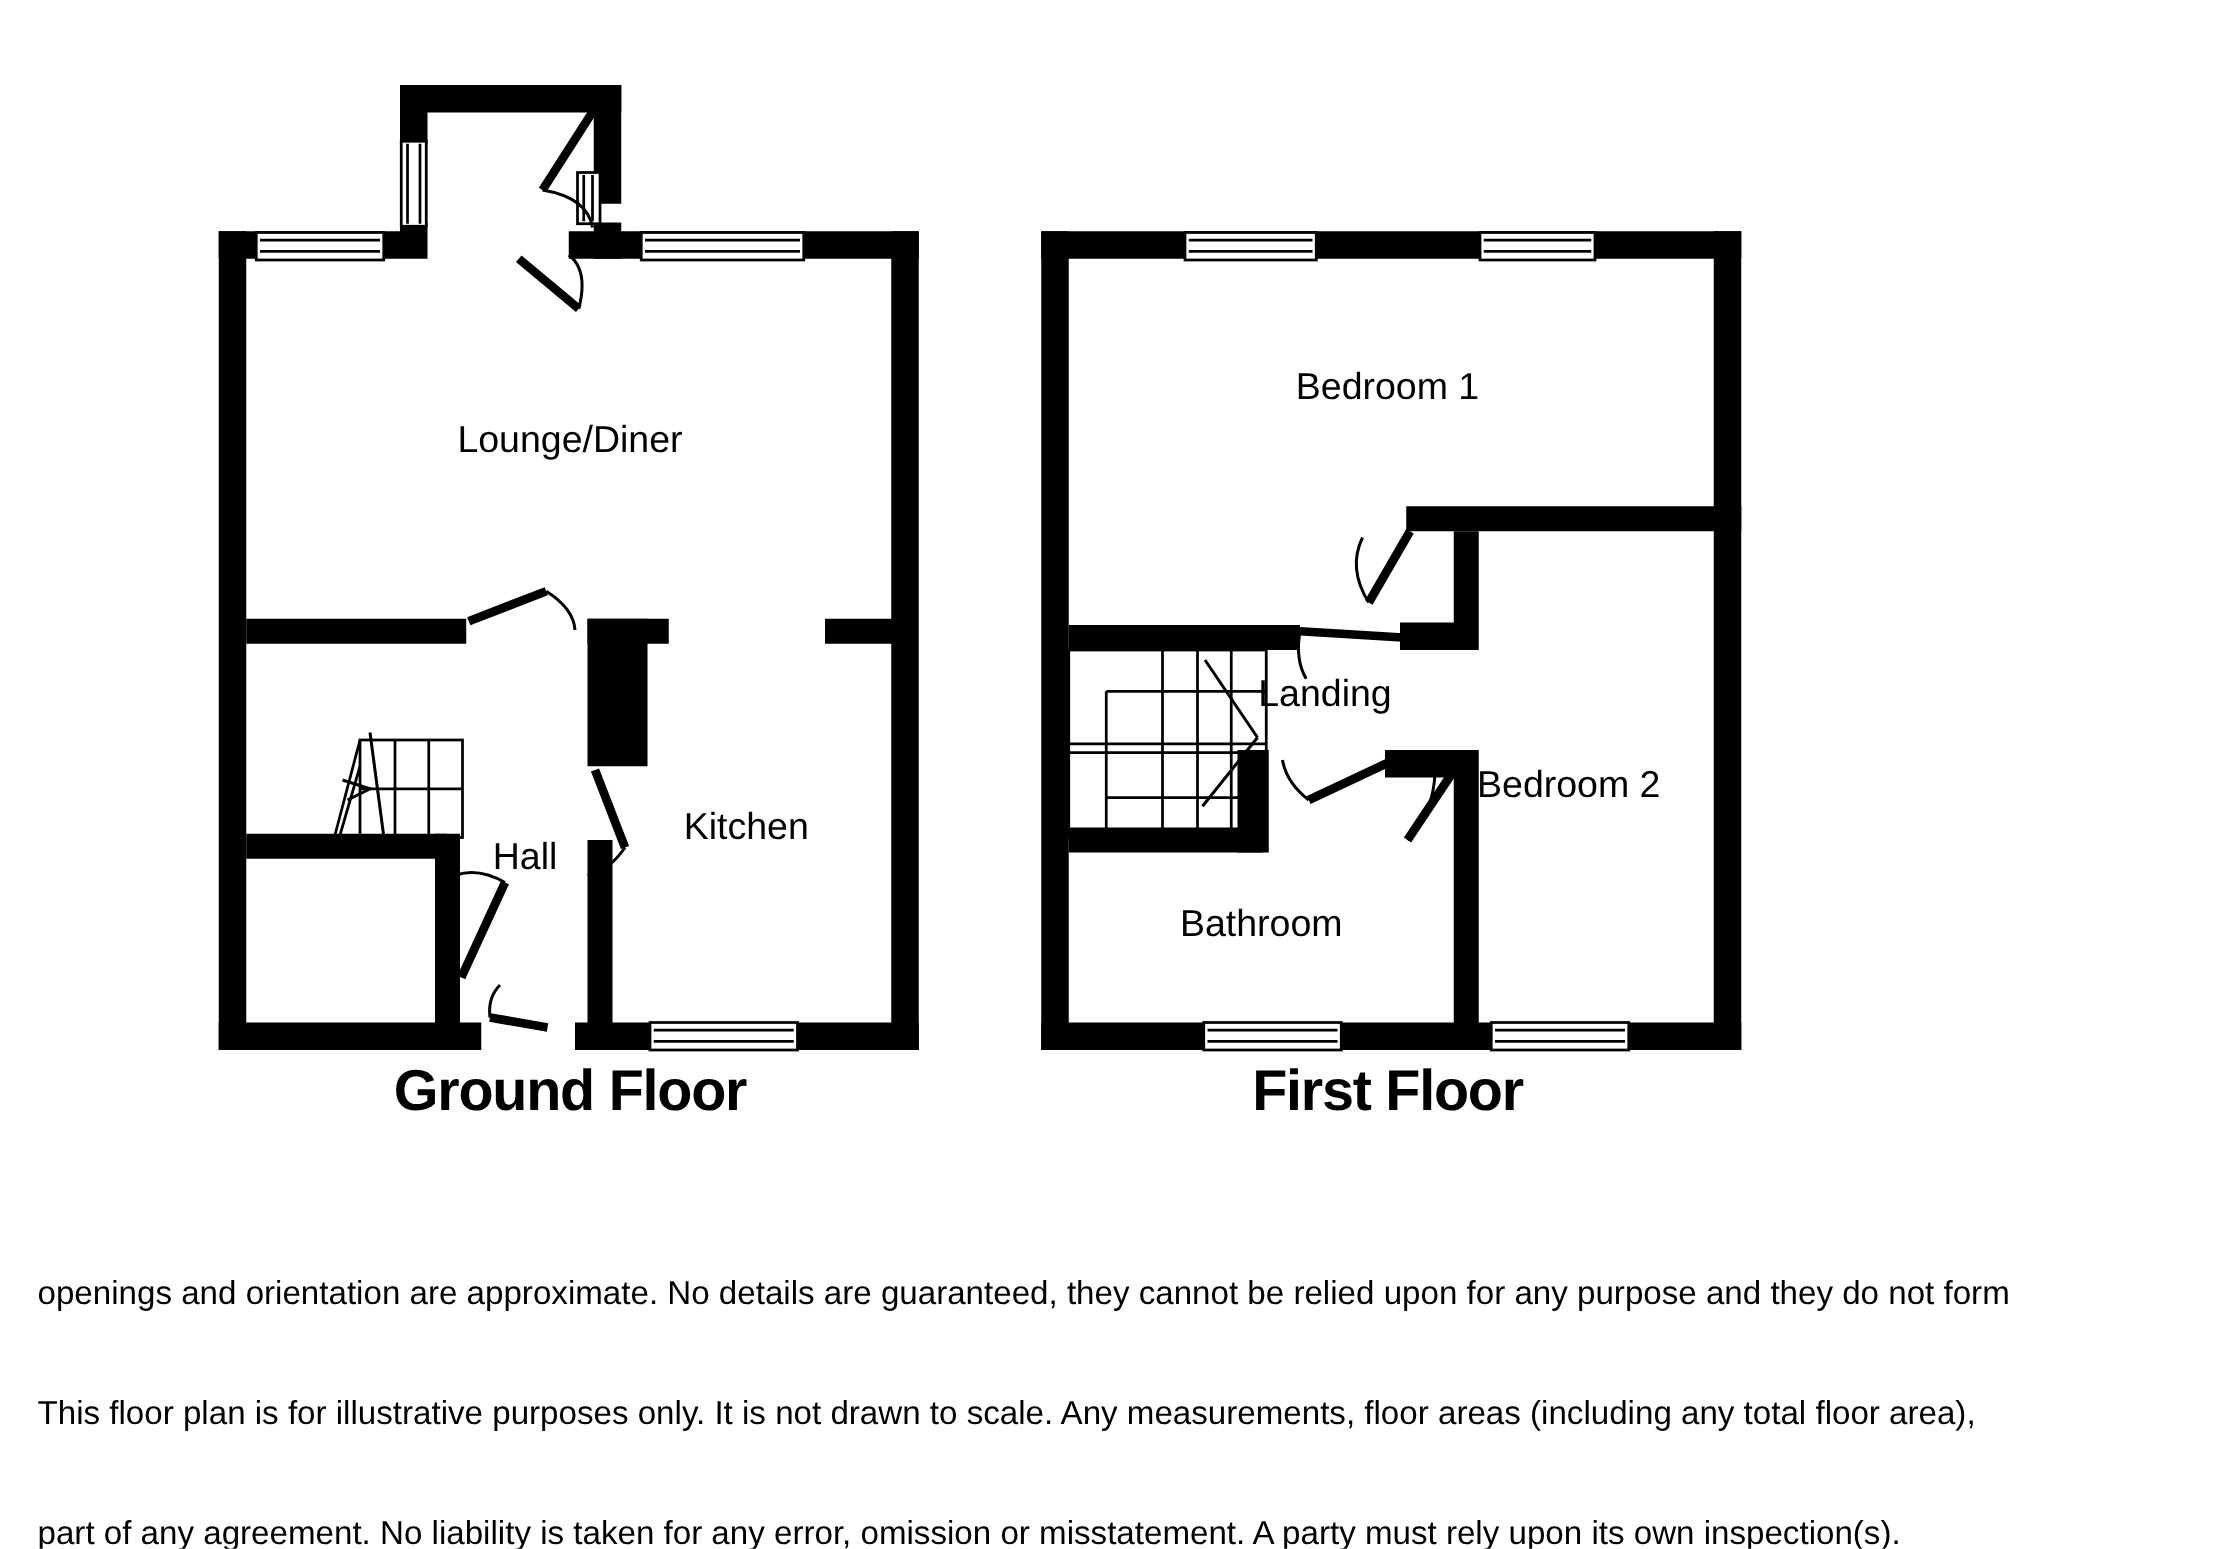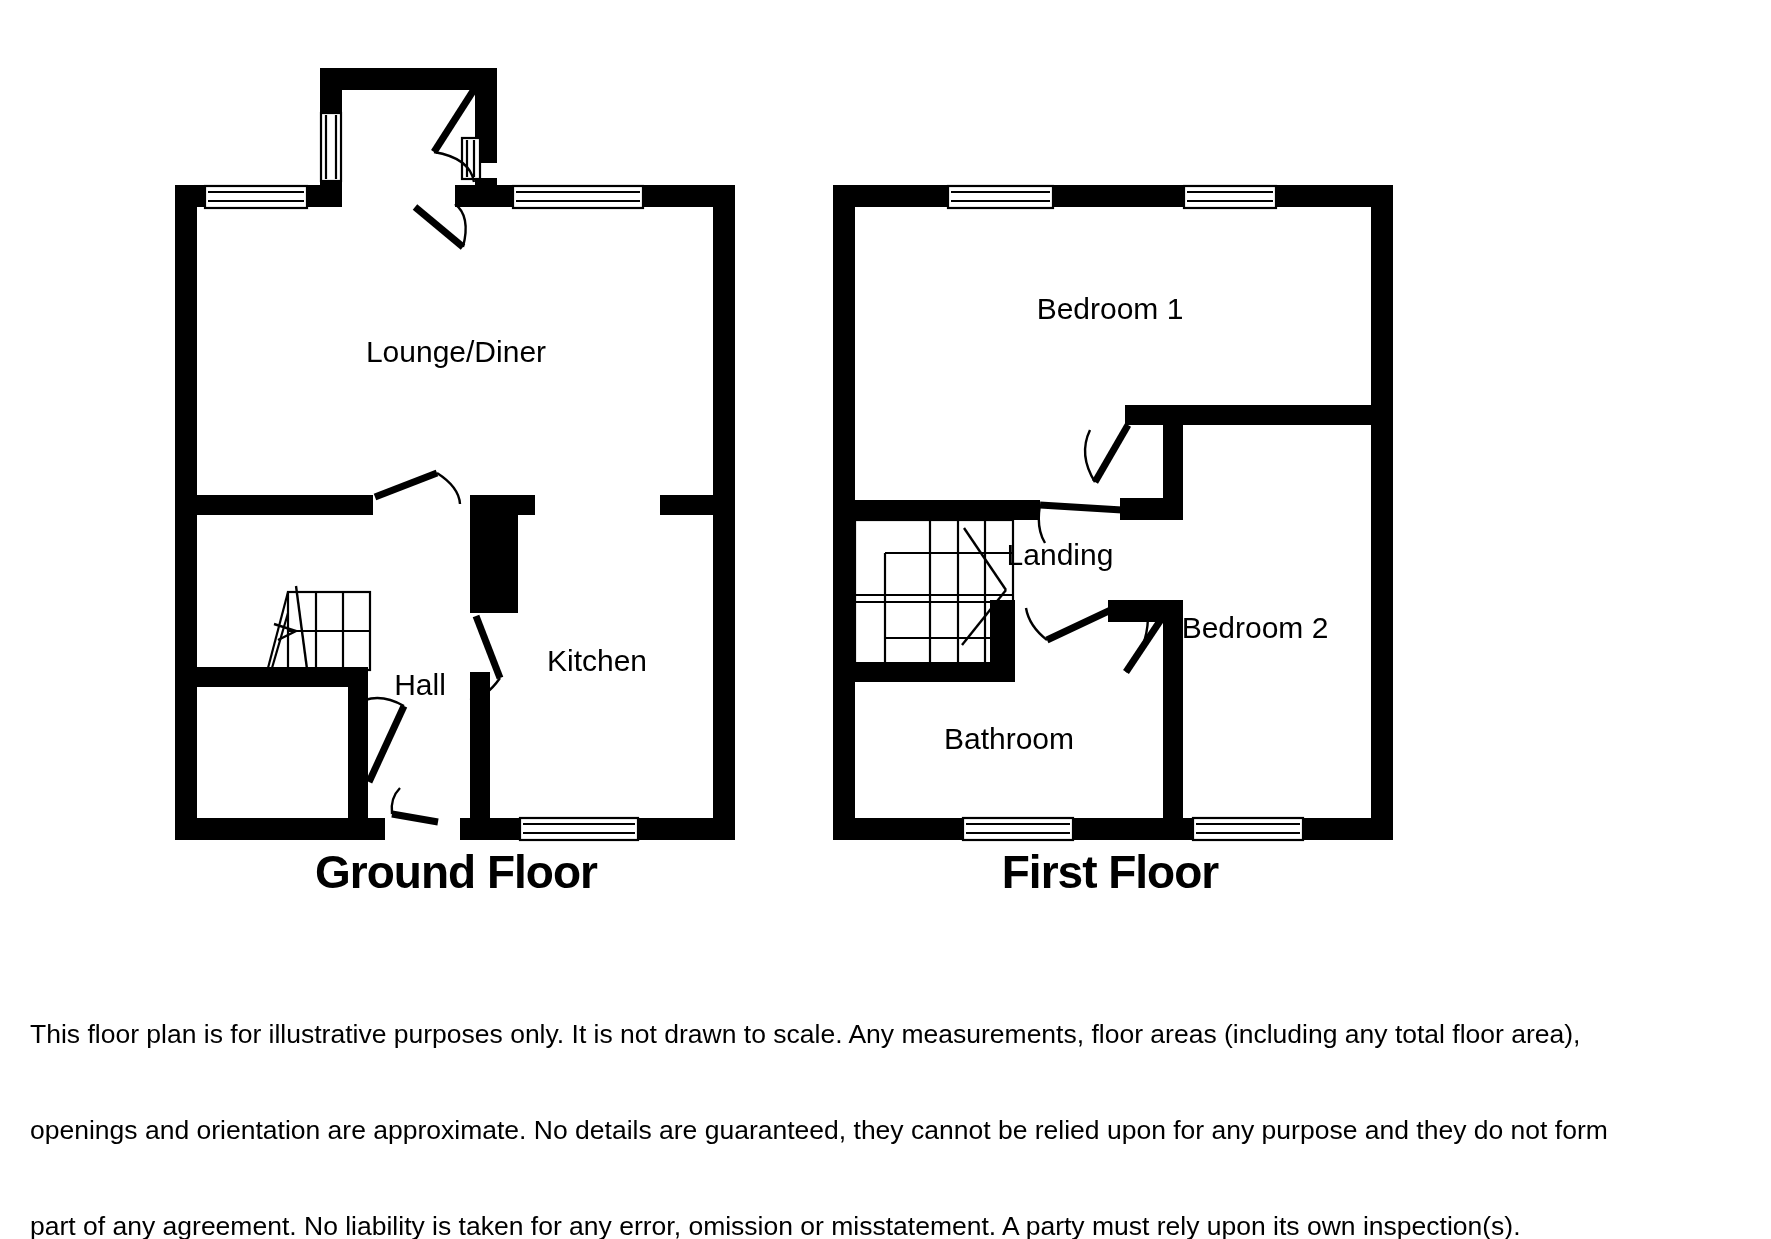--- a/index.html
+++ b/index.html
@@ -272,19 +272,19 @@
       <text class="room-label" x="1255" y="630">Bedroom 2</text>
       <text class="room-label" x="1009" y="741">Bathroom</text>
       <text class="room-label" x="1060" y="557">Landing</text>
 
       <text class="floor-title" x="1110" y="888">First Floor</text>
     </g>
 
   </svg>
 
   <div id="disclaimer">
+    <span class="d-line">openings and orientation are approximate. No details are guaranteed, they cannot be relied upon for any purpose and they do not form</span>
     <span class="d-line">This floor plan is for illustrative purposes only. It is not drawn to scale. Any measurements, floor areas (including any total floor area),</span>
-    <span class="d-line">openings and orientation are approximate. No details are guaranteed, they cannot be relied upon for any purpose and they do not form</span>
     <span class="d-line">part of any agreement. No liability is taken for any error, omission or misstatement. A party must rely upon its own inspection(s).</span>
     
   </div>
 
 </div>
 
 </body></html>

